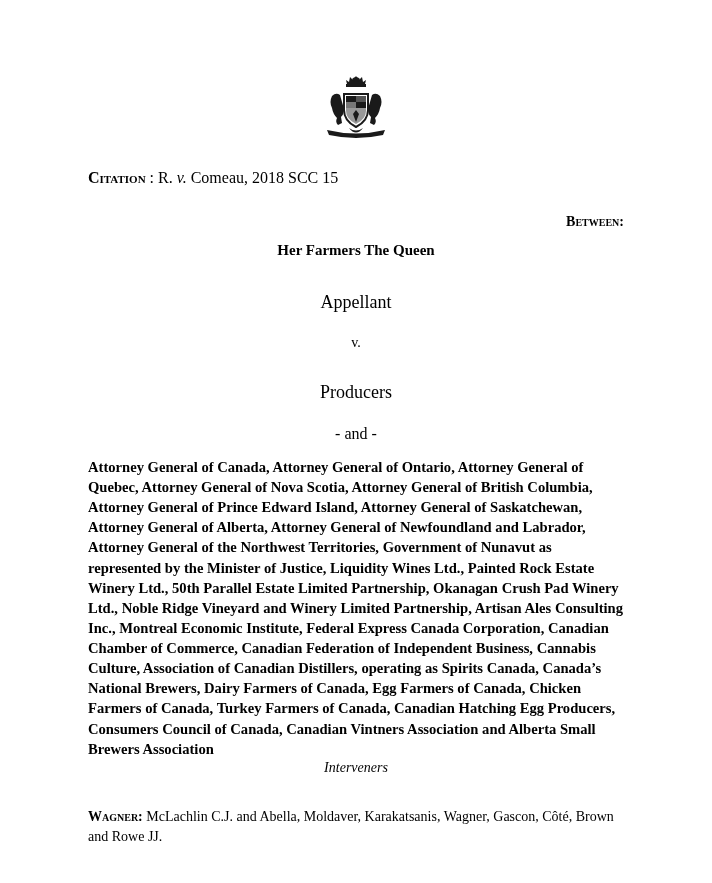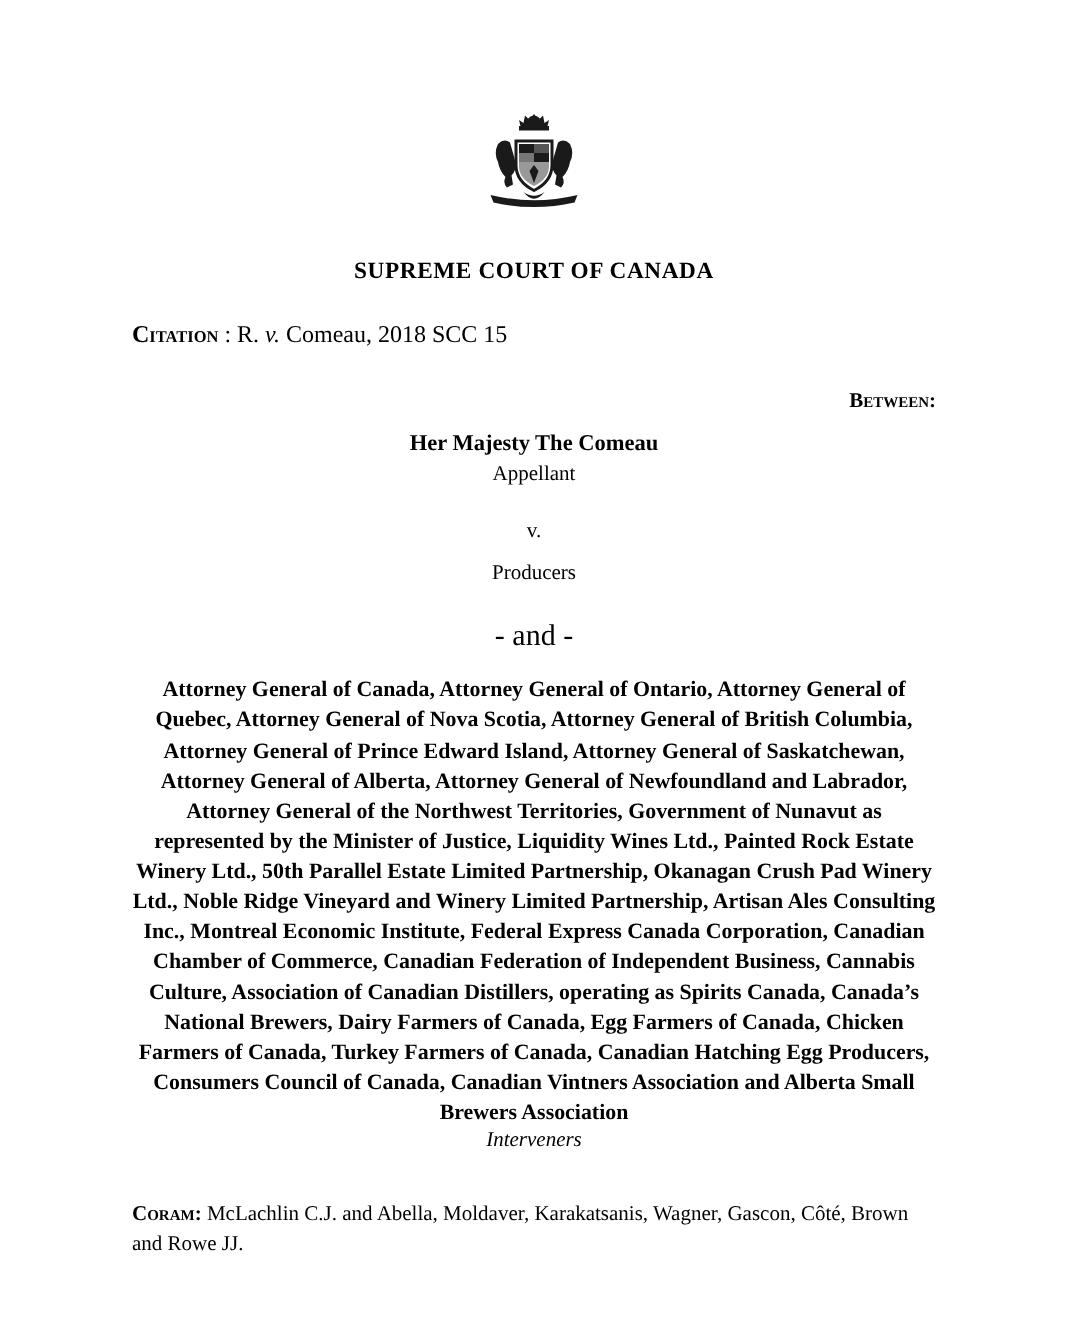--- a/index.html
+++ b/index.html
@@ -68,36 +68,37 @@
   .party-block {
     text-align: center;
     margin-top: 10px;
   }
   .party-name {
     font-weight: bold;
     font-size: 15px;
     line-height: 1.4;
   }
   .party-role {
-    font-size: 14px;
+    font-size: 18px;
     line-height: 1.45;
+    margin-top: 28px;
   }
   .vs {
     text-align: center;
     font-size: 14px;
     margin-top: 20px;
   }
   .and {
     text-align: center;
-    font-size: 20px;
+    font-size: 16px;
     margin-top: 20px;
   }
   .interveners-list {
     margin-top: 14px;
-    text-align: center;
+    text-align: left;
     font-weight: bold;
     font-size: 14.6px;
     line-height: 1.38;
   }
   .interveners-role {
     text-align: center;
     font-size: 14px;
     margin-top: 1px;
     font-style: italic;
   }
@@ -136,45 +137,44 @@
           <path d="M34 40 l3-4 3 4 -3 8z" fill="#1a1a1a"></path>
 
           <path d="M8 56 q29 7 58 0 l-2 5 q-27 6-54 0z" fill="#1a1a1a"></path>
 
           <path d="M30 54 q7 5 14 0 q-7 9-14 0z" fill="#1a1a1a"></path>
         </g>
       </svg>
     </span>
   </div>
 
-  <div class="court-title">SUPREME COURT OF CANADA</div>
 
   <div class="meta-row">
     <div class="meta-left">
       <span class="sc">Citation</span><span> : </span><span>R. </span><span class="italic">v.</span><span> Comeau, 2018 SCC 15</span>
     </div>
   </div>
 
   <div class="between">
     <span class="sc">Between:</span>
   </div>
 
   <div class="party-block">
-    <div class="party-name">Her Majesty The Comeau</div>
+    <div class="party-name">Her Farmers The Queen</div>
     <div class="party-role">Appellant</div>
   </div>
 
   <div class="vs">v.</div>
 
   <div class="party-block">
     <div class="party-role">Producers</div>
   </div>
 
   <div class="and">- and -</div>
 
   <div class="interveners-list">Attorney General of Canada, Attorney General of Ontario, Attorney General of Quebec, Attorney General of Nova Scotia, Attorney General of British Columbia, Attorney General of Prince Edward Island, Attorney General of Saskatchewan, Attorney General of Alberta, Attorney General of Newfoundland and Labrador, Attorney General of the Northwest Territories, Government of Nunavut as represented by the Minister of Justice, Liquidity Wines Ltd., Painted Rock Estate Winery Ltd., 50th Parallel Estate Limited Partnership, Okanagan Crush Pad Winery Ltd., Noble Ridge Vineyard and Winery Limited Partnership, Artisan Ales Consulting Inc., Montreal Economic Institute, Federal Express Canada Corporation, Canadian Chamber of Commerce, Canadian Federation of Independent Business, Cannabis Culture, Association of Canadian Distillers, operating as Spirits Canada, Canada’s National Brewers, Dairy Farmers of Canada, Egg Farmers of Canada, Chicken Farmers of Canada, Turkey Farmers of Canada, Canadian Hatching Egg Producers, Consumers Council of Canada, Canadian Vintners Association and Alberta Small Brewers Association</div>
   <div class="interveners-role">Interveners</div>
 
   <div class="coram">
-    <span class="sc">Coram:</span><span> McLachlin C.J. and Abella, Moldaver, Karakatsanis, Wagner, Gascon, Côté, Brown and Rowe JJ.</span>
+    <span class="sc">Wagner:</span><span> McLachlin C.J. and Abella, Moldaver, Karakatsanis, Wagner, Gascon, Côté, Brown and Rowe JJ.</span>
   </div>
 
 </div>
 
 </body></html>

